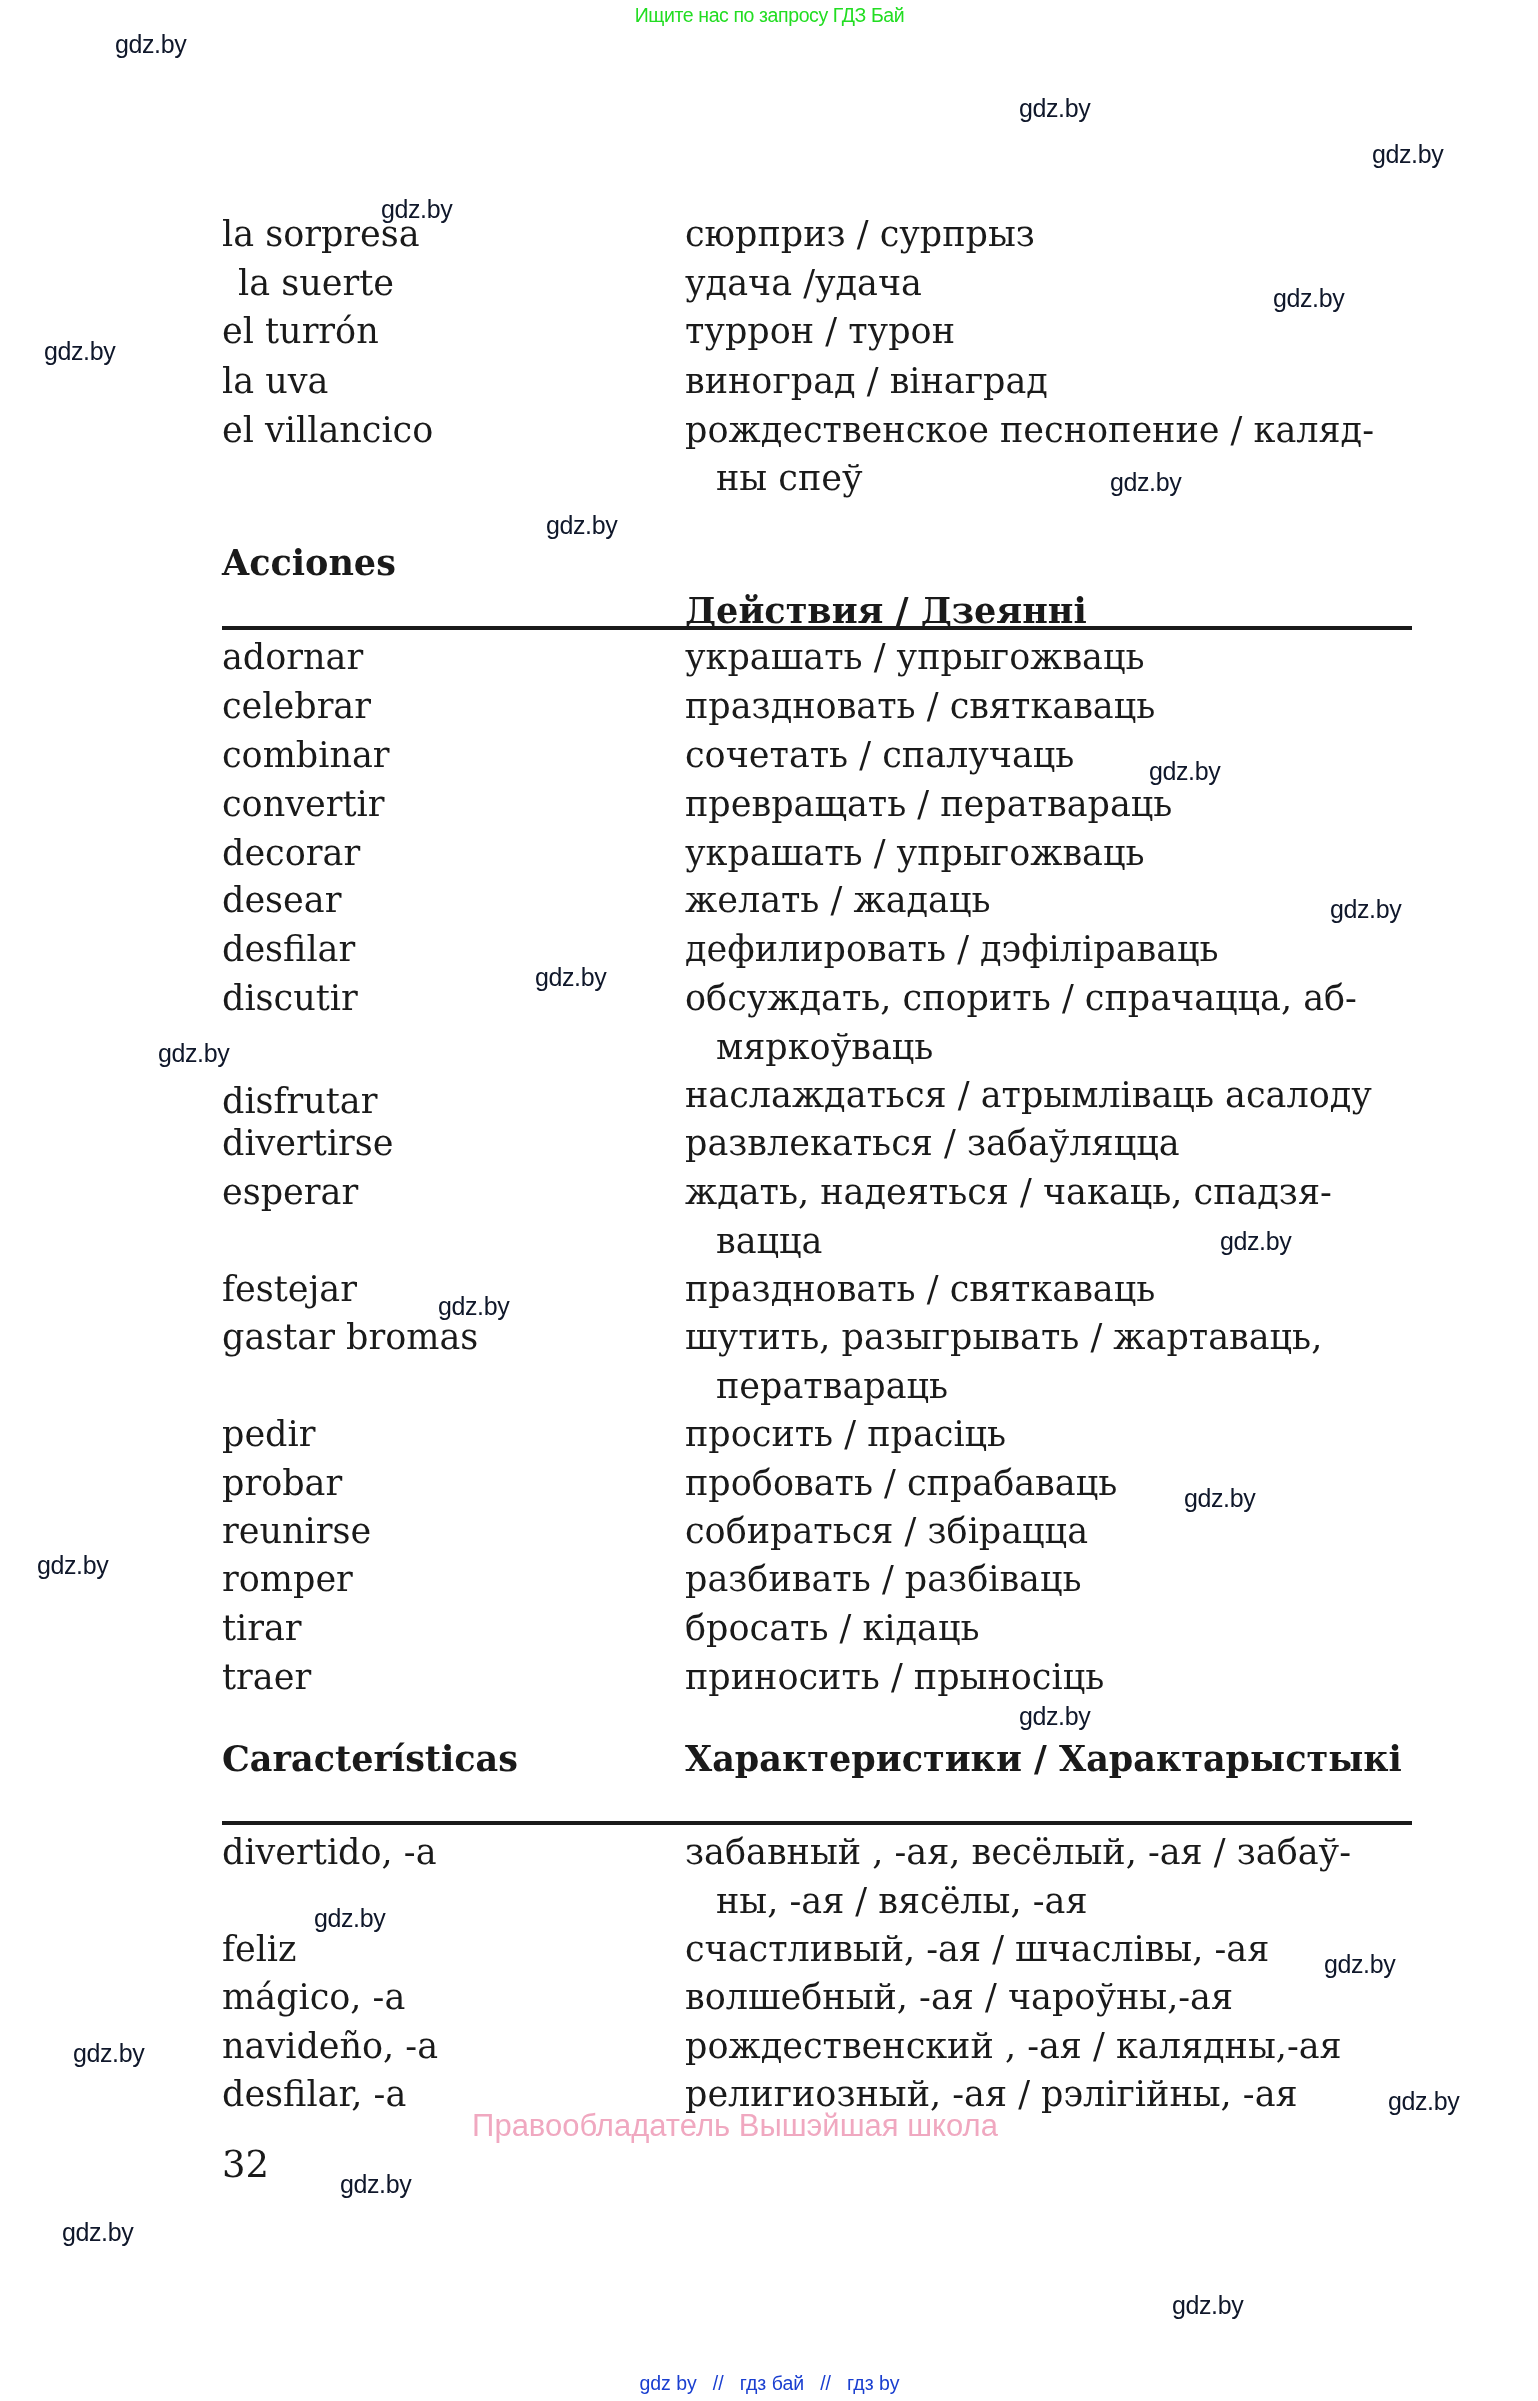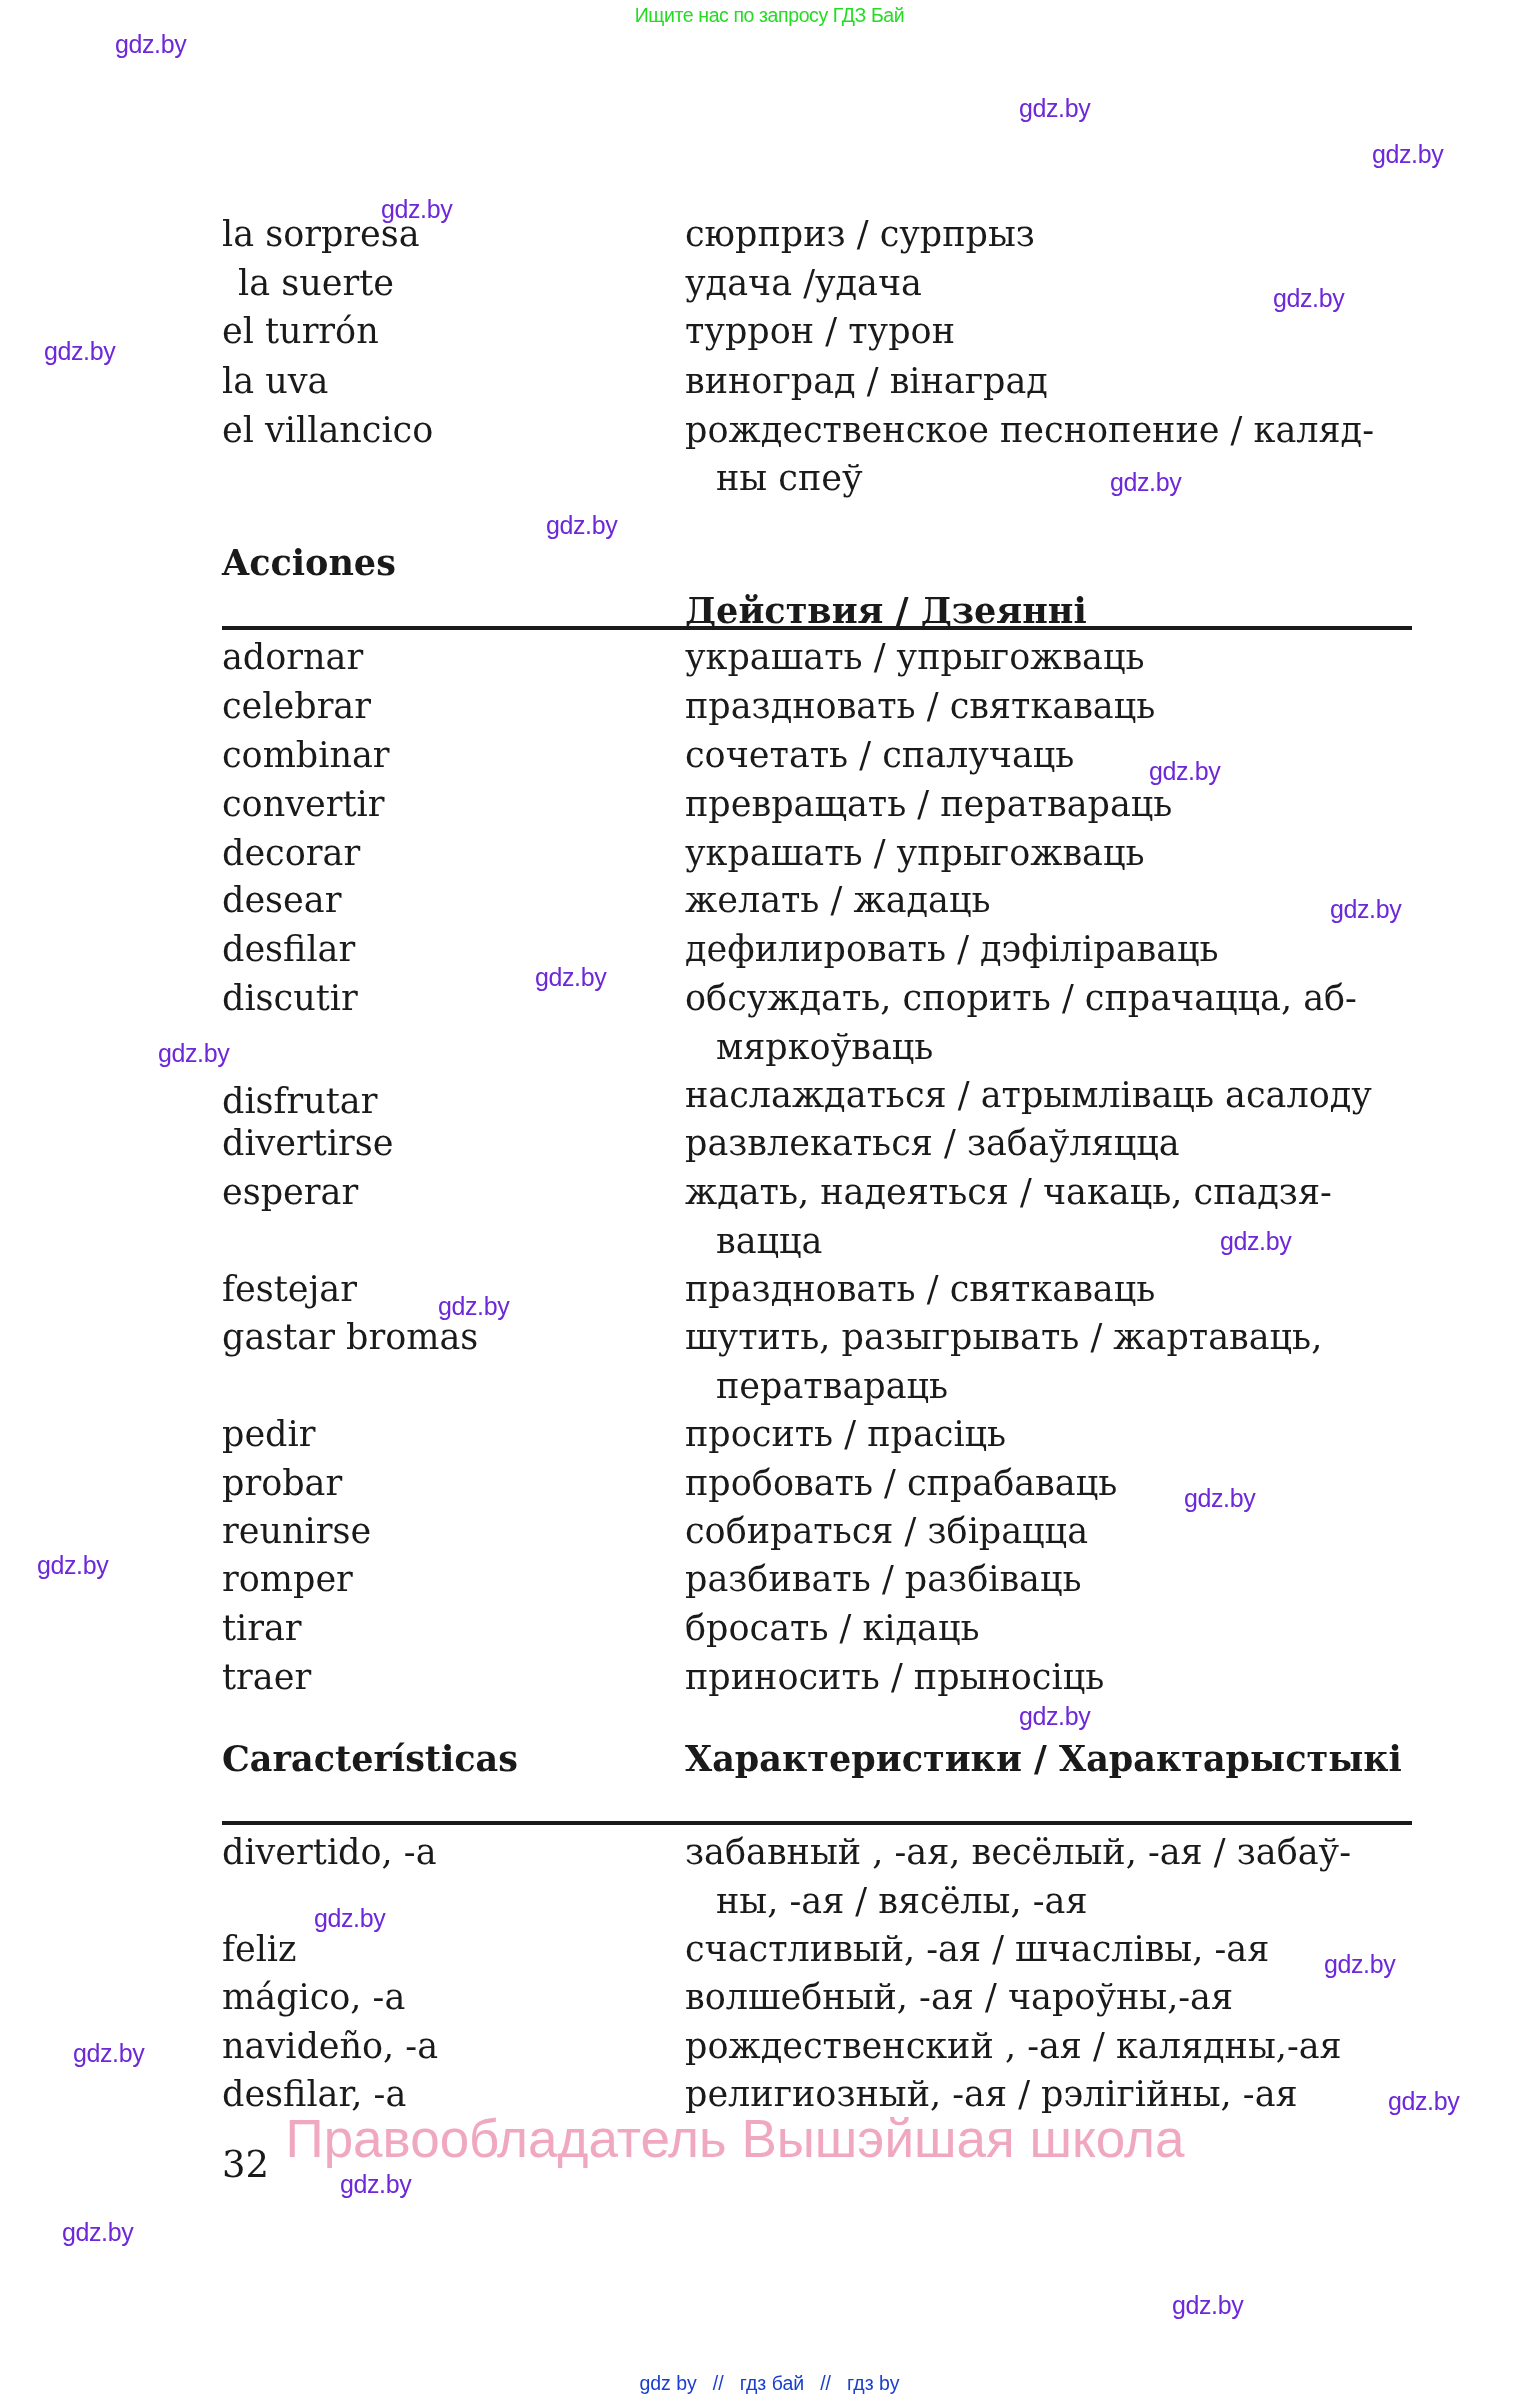--- a/index.html
+++ b/index.html
@@ -4,34 +4,34 @@
 <style>
   html, body { margin: 0; padding: 0; background: #ffffff; }
   body { width: 1539px; height: 2401px; position: relative; overflow: hidden; }
   .abs { position: absolute; white-space: nowrap; }
   .top-banner {
     left: 0; width: 1539px; top: 3.5px; text-align: center;
     font-family: "Liberation Sans", sans-serif; font-size: 19.5px; color: #22dd22;
     letter-spacing: -0.4px;
   }
   .wm {
-    font-family: "Liberation Sans", sans-serif; font-size: 25px; color: #6d28d9;
+    font-family: "Liberation Sans", sans-serif; font-size: 25px; color: #0f172a;
     letter-spacing: -0.4px;
   }
   .entry {
     font-family: "DejaVu Serif", serif; font-size: 35px; color: #1a1a1a;
     letter-spacing: 0px; line-height: 43px;
   }
   .head {
     font-family: "DejaVu Serif", serif; font-size: 35px; color: #1a1a1a;
     font-weight: bold; line-height: 43px;
   }
   .rule { position: absolute; left: 222px; width: 1190px; height: 3.5px; background: #1a1a1a; }
   .copyright {
-    font-family: "Liberation Sans", sans-serif; font-size: 53px; color: #f0a8c0;
+    font-family: "Liberation Sans", sans-serif; font-size: 31px; color: #f0a8c0;
     left: 0; width: 1470px; text-align: center;
   }
   .pagenum { font-family: "DejaVu Serif", serif; font-size: 37px; color: #1a1a1a; }
   .footer {
     left: 0; width: 1539px; text-align: center; top: 2372px;
     font-family: "Liberation Sans", sans-serif; font-size: 19.5px; color: #1a3fd0;
   }
   .footer span { margin: 0 5.3px; }
 </style>
 </head>

